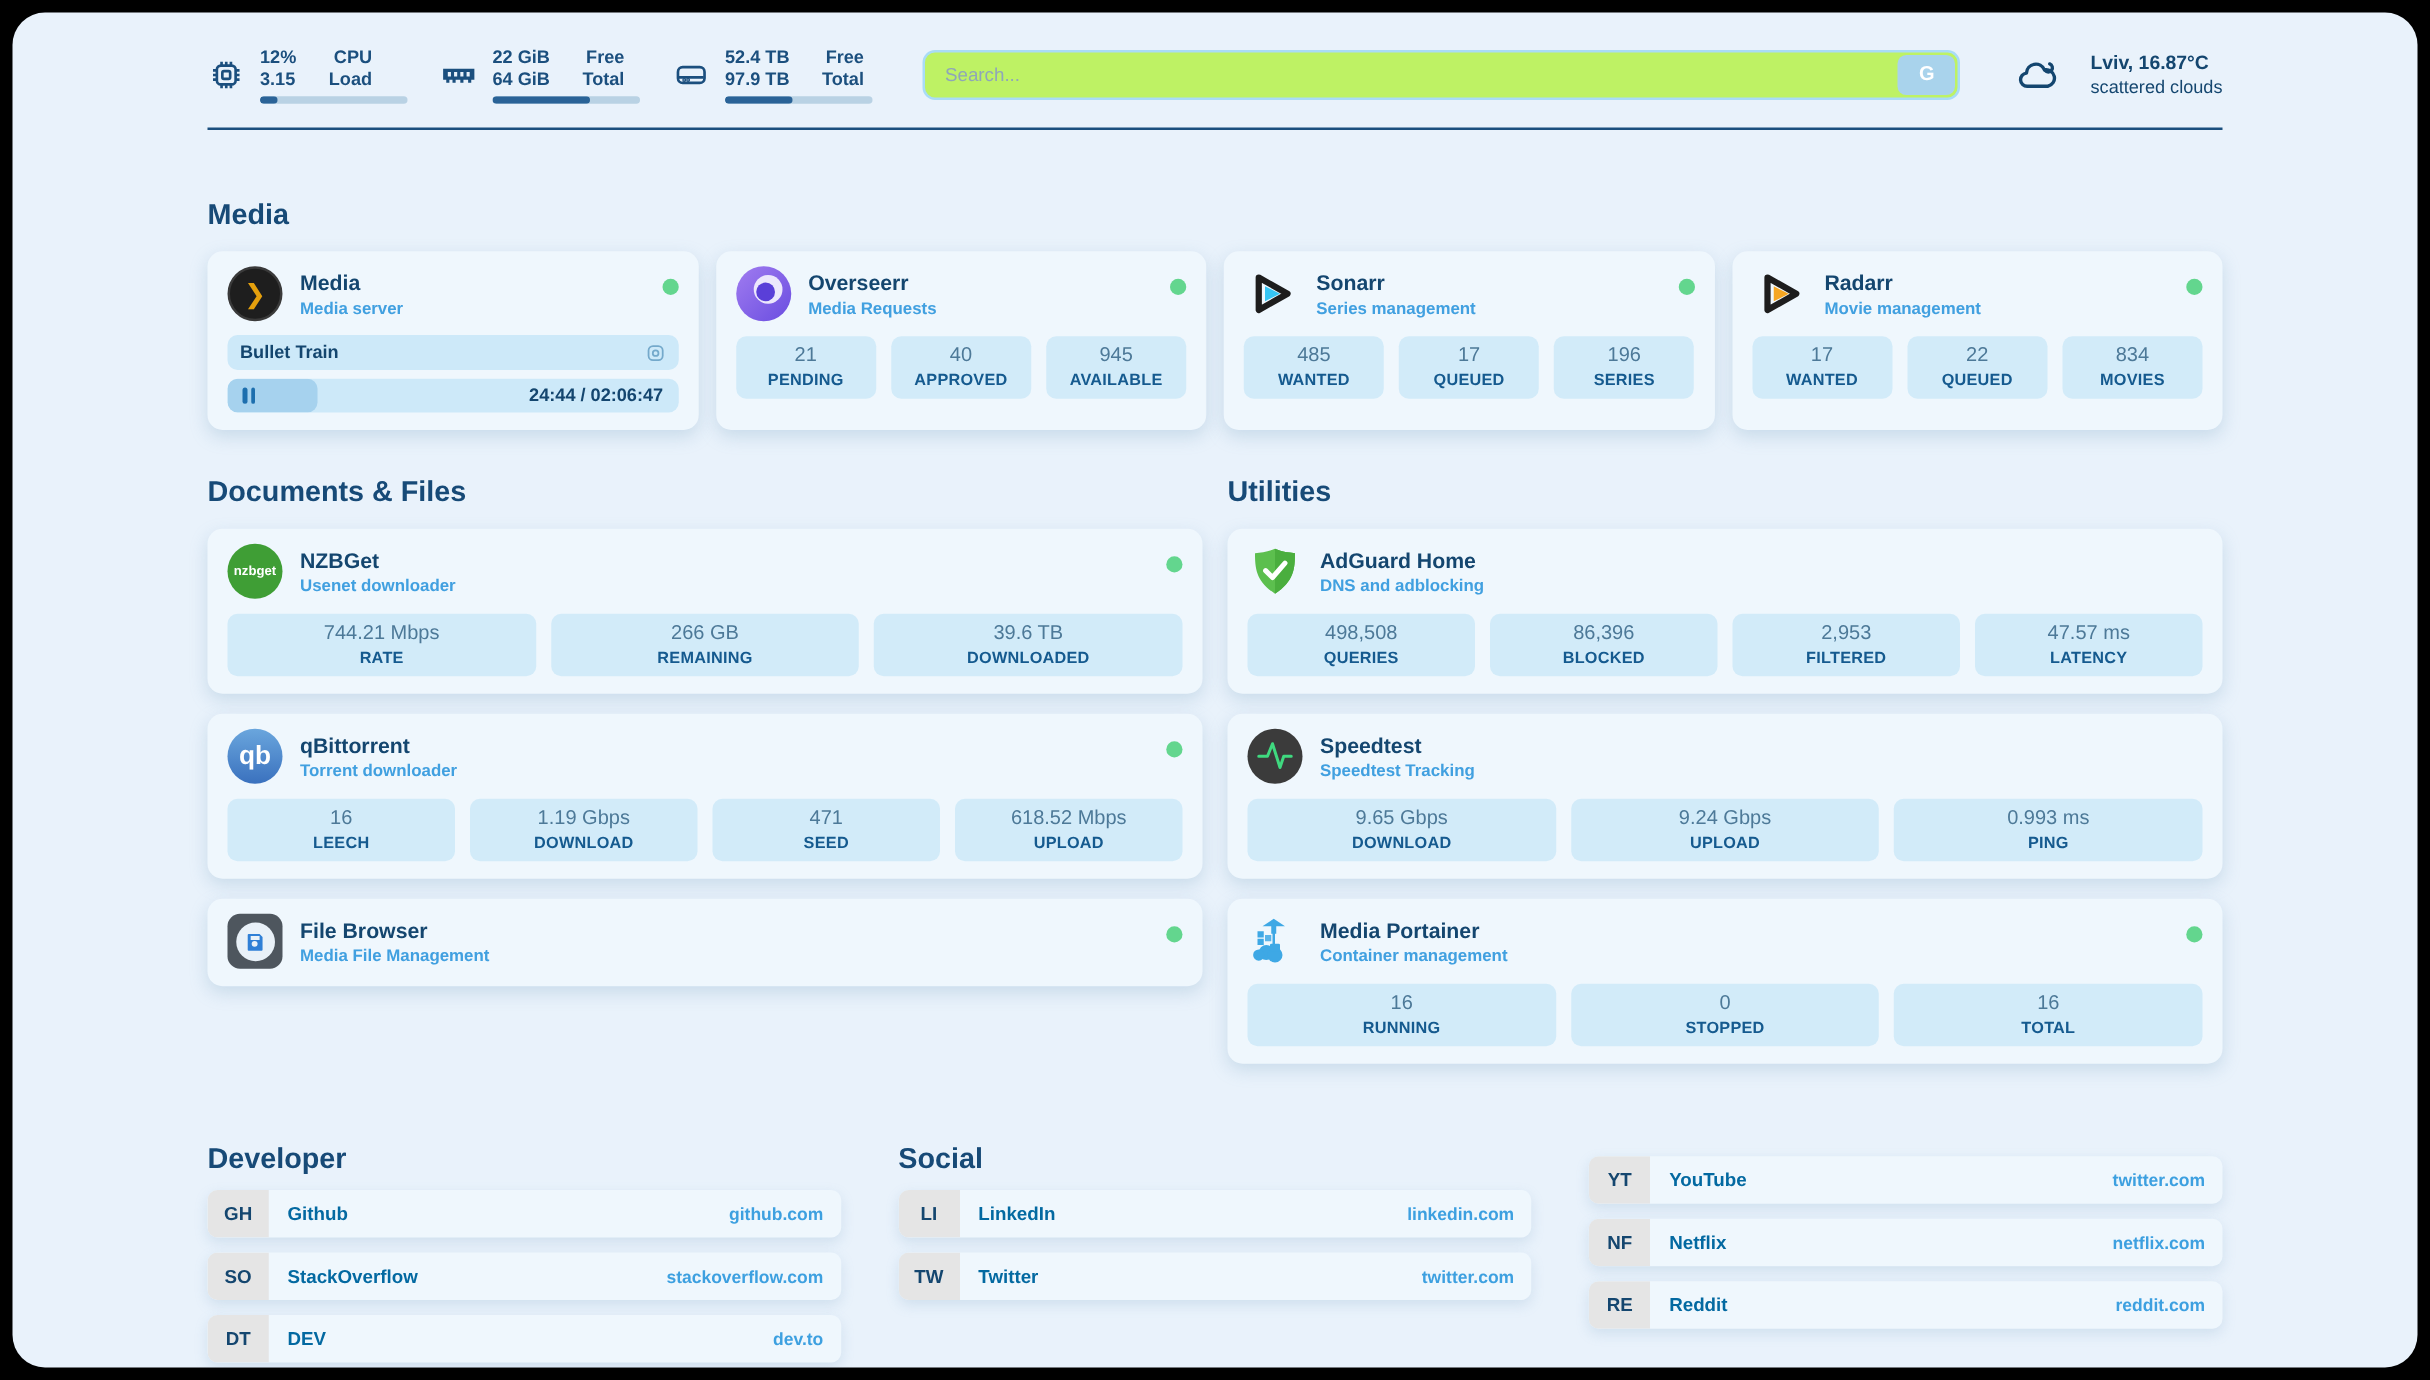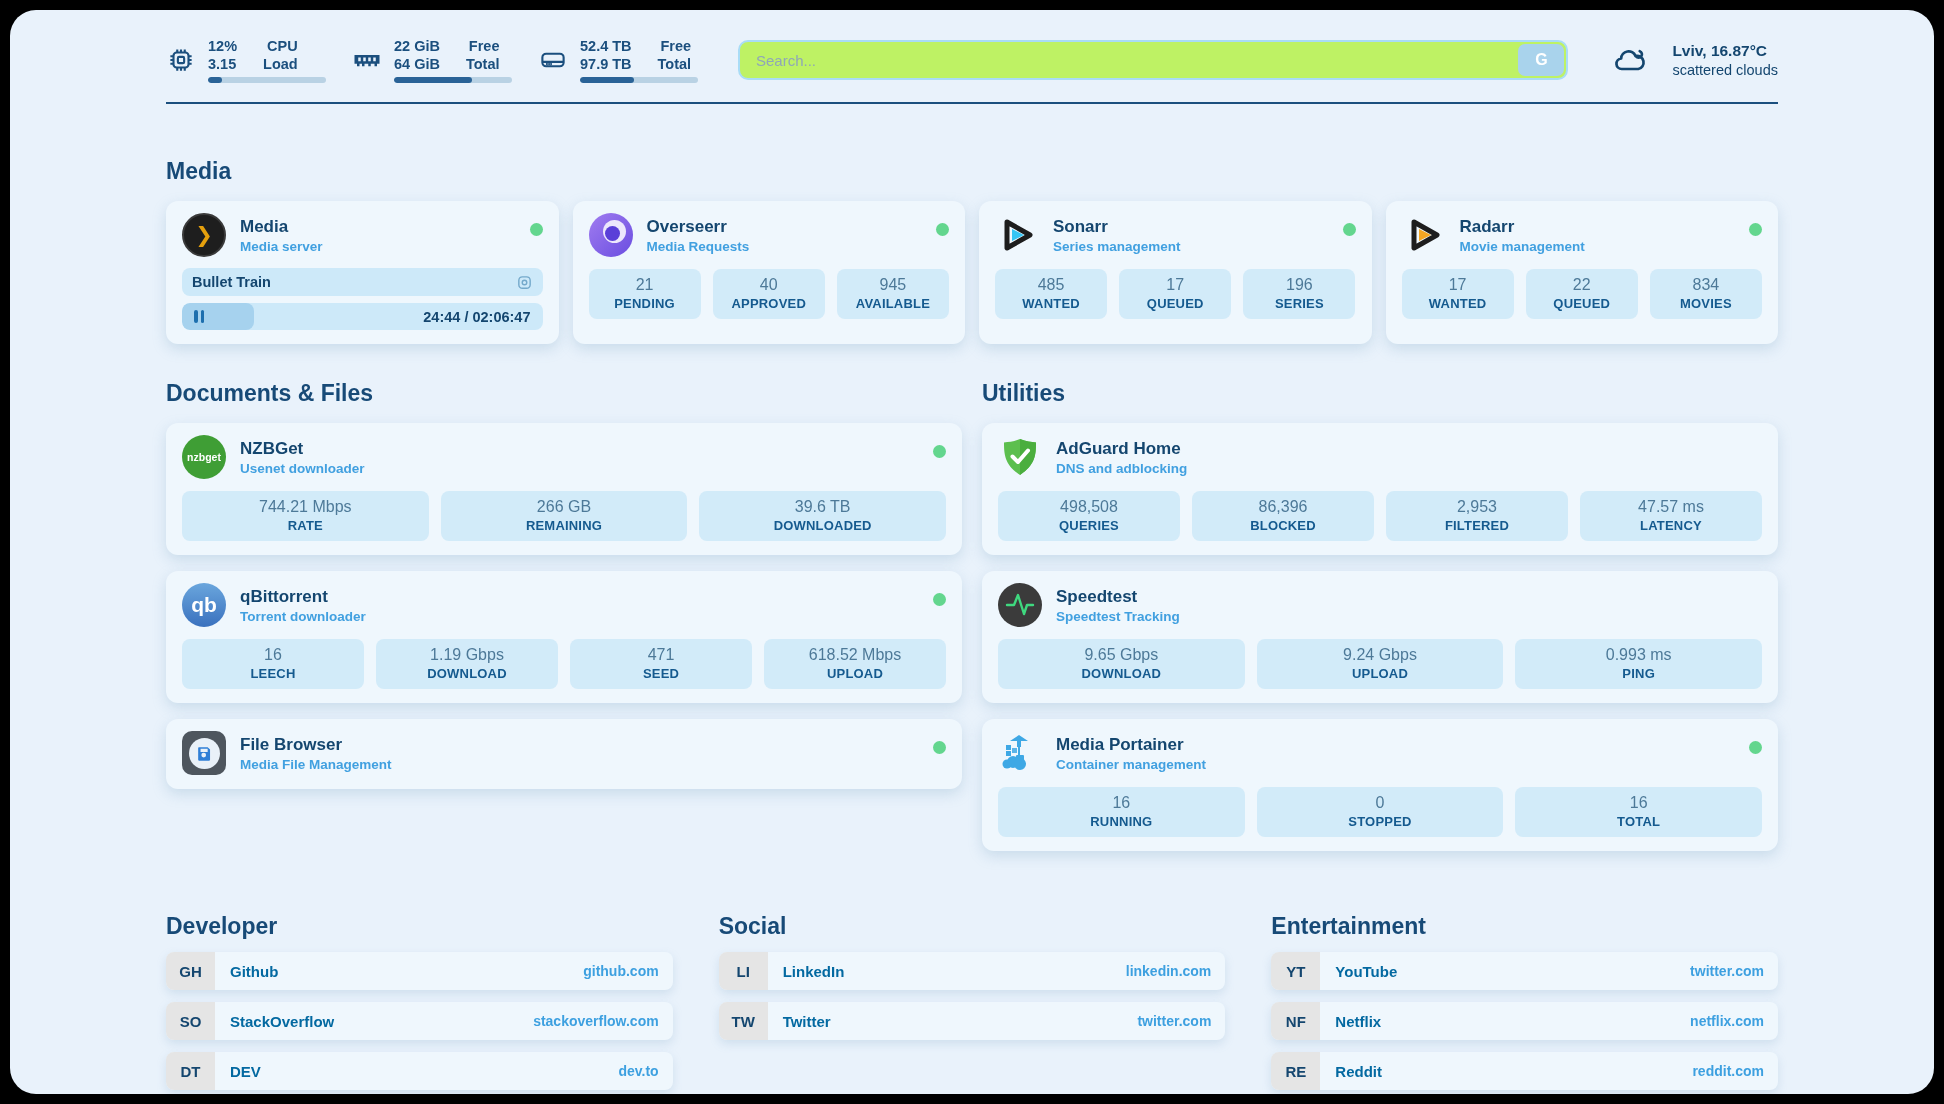--- a/index.html
+++ b/index.html
@@ -517,21 +517,20 @@
         <span class="bm-url">linkedin.com</span>
       </div>
       <div class="bm-row">
         <span class="bm-badge">TW</span>
         <span class="bm-name">Twitter</span>
         <span class="bm-url">twitter.com</span>
       </div>
     </div>
 
     <div>
-      <div class="bm-title">Entertainment</div>
       <div class="bm-row">
         <span class="bm-badge">YT</span>
         <span class="bm-name">YouTube</span>
         <span class="bm-url">twitter.com</span>
       </div>
       <div class="bm-row">
         <span class="bm-badge">NF</span>
         <span class="bm-name">Netflix</span>
         <span class="bm-url">netflix.com</span>
       </div>

